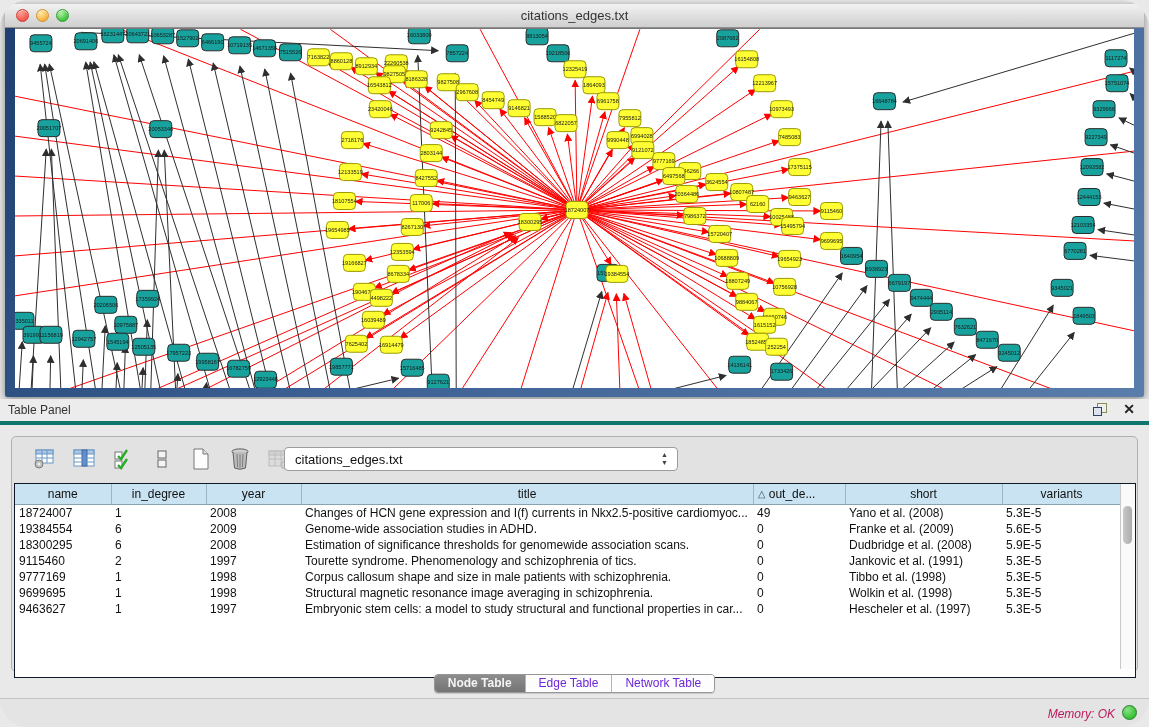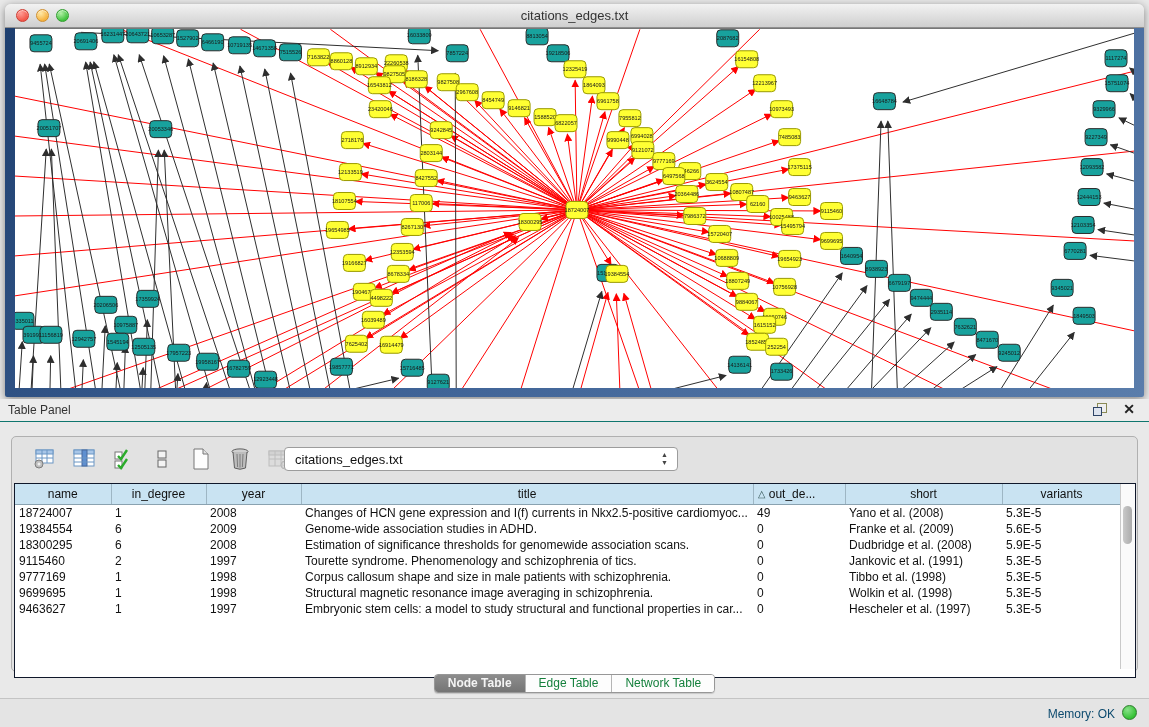--- a/index.html
+++ b/index.html
@@ -1,38 +1,38 @@
 <!DOCTYPE html>
 <html><head>
 <meta charset="utf-8">
 <style>
   html,body{margin:0;padding:0;background:#e9e9e9;}
   .screen{position:relative;width:1149px;height:727px;overflow:hidden;background:#e9e9e9;
-          font-family:"Liberation Sans",sans-serif;color:#111;}
+          font-family:"Liberation Sans",sans-serif;color:#111;border-radius:28px;}
   
   .net-window{position:absolute;left:5px;top:4px;width:1139px;height:393px;border-radius:6px 6px 2px 2px;
               box-shadow:0 2px 8px rgba(0,0,0,.45);}
   .titlebar{position:relative;height:23px;border-radius:6px 6px 0 0;
             background:linear-gradient(#f2f2f2,#cfcfcf);border-bottom:1px solid #8f8f8f;}
   .titlebar .title{position:absolute;left:0;right:0;top:4px;text-align:center;font-size:13px;color:#333;}
   .lights{position:absolute;left:11px;top:5px;display:flex;gap:7px;}
   .light{width:13px;height:13px;border-radius:50%;box-shadow:inset 0 1px 1px rgba(255,255,255,.6);}
   .light.red{background:radial-gradient(circle at 35% 30%,#ff9d96,#f25648 70%);border:1px solid #ce3a30;box-sizing:border-box;}
   .light.yel{background:radial-gradient(circle at 35% 30%,#ffe9a8,#f6b23d 70%);border:1px solid #cf8f2e;box-sizing:border-box;}
   .light.grn{background:radial-gradient(circle at 35% 30%,#b4f0a8,#3fc23c 70%);border:1px solid #2f9e2d;box-sizing:border-box;}
   .net-frame{height:369px;background:linear-gradient(135deg,#1e3f6f 0%,#3c6094 45%,#5a7dab 100%);
              padding:0 10px 10px 10px;box-sizing:border-box;border-radius:0 0 2px 2px;}
   .graph-area{width:1119px;height:359px;background:#ffffff;border-top:1px solid #777;}
   svg.net{display:block;width:1119px;height:359px;}
   
   .divider-grip{position:absolute;left:570px;top:400px;width:10px;height:5px;opacity:.65;}
   .divider-grip i{display:block;height:1px;background:#8a8a8a;margin:1px 0;}
   
   .panel-header{position:absolute;left:0;top:399px;width:1149px;height:22px;background:#ececec;
-                border-bottom:1px solid #0f766e;}
+                border-bottom:4px solid #0f766e;}
   .panel-header .ptitle{position:absolute;left:8px;top:4px;font-size:12px;color:#333;}
   .float-icon{position:absolute;right:42px;top:4px;width:14px;height:13px;}
   .float-icon .b{position:absolute;left:4px;top:0;width:8px;height:8px;border:1px solid #8a8a55;background:#eee;}
   .float-icon .f{position:absolute;left:0;top:4px;width:7px;height:7px;border:1px solid #2e4366;background:#dde3ee;}
   .close-x{position:absolute;right:14px;top:2px;font-size:14px;font-weight:bold;color:#222;cursor:default;}
   .panel-box{position:absolute;left:11px;top:436px;width:1127px;height:236px;background:#e2e2e2;
              border:1px solid #b0b0b0;border-radius:5px;box-sizing:border-box;}
   .toolbar{position:absolute;left:20px;top:7px;height:30px;display:flex;align-items:center;gap:13px;}
   .tb-icon{width:26px;height:26px;display:flex;align-items:center;justify-content:center;}
   .fx{font-family:"DejaVu Serif",serif;font-style:italic;font-size:15px;color:#111;}
@@ -48,26 +48,26 @@
   table.grid th.sorted{text-align:left;}
   table.grid td{height:16px;padding:0 4px;overflow:hidden;white-space:nowrap;text-overflow:clip;}
   td.indent{padding-left:14px;}
   .vscroll{position:absolute;right:0;top:0;width:15px;height:185px;background:#fafafa;border-left:1px solid #c9c9c9;box-sizing:border-box;}
   .vthumb{position:absolute;left:2px;top:22px;width:9px;height:38px;background:linear-gradient(90deg,#c9c9c9,#ababab);border-radius:5px;}
   .sort-tri{display:inline-block;transform:scale(.8);color:#355;margin-right:3px;}
   
   .tabs{position:absolute;left:0;top:674px;width:1149px;display:flex;justify-content:center;}
   .tabgroup{display:flex;border:1px solid #979797;border-radius:4px;overflow:hidden;background:#fdfdfd;
             box-shadow:0 1px 1px rgba(0,0,0,.15);}
-  .tab{padding:1px 13px 2px;font-size:12px;color:#15803d;border-left:1px solid #b5b5b5;background:#fdfdfd;}
+  .tab{padding:1px 13px 2px;font-size:12px;color:#6d28d9;border-left:1px solid #b5b5b5;background:#fdfdfd;}
   .tab:first-child{border-left:none;font-weight:bold;}
   .tab.active{background:linear-gradient(#8d8d8d,#757575);color:#f4f4f4;}
   
   .statusbar{position:absolute;left:0;top:698px;width:1149px;height:29px;background:#e4e4e4;border-top:1px solid #c4c4c4;}
-  .statusbar .mem{position:absolute;right:34px;top:8px;font-size:12px;color:#0c4a6e;}
+  .statusbar .mem{position:absolute;right:34px;top:8px;font-size:12px;color:#be185d;font-style:italic;}
   .statusdot{position:absolute;right:12px;top:6px;width:15px;height:15px;border-radius:50%;
              background:radial-gradient(circle at 35% 30%,#8ae28a,#35c235 70%);border:1px solid #2a7c2a;box-sizing:border-box;}
 </style>
 </head>
 <body>
 
 <div class="screen">
 
   <div class="net-window">
     <div class="titlebar">

